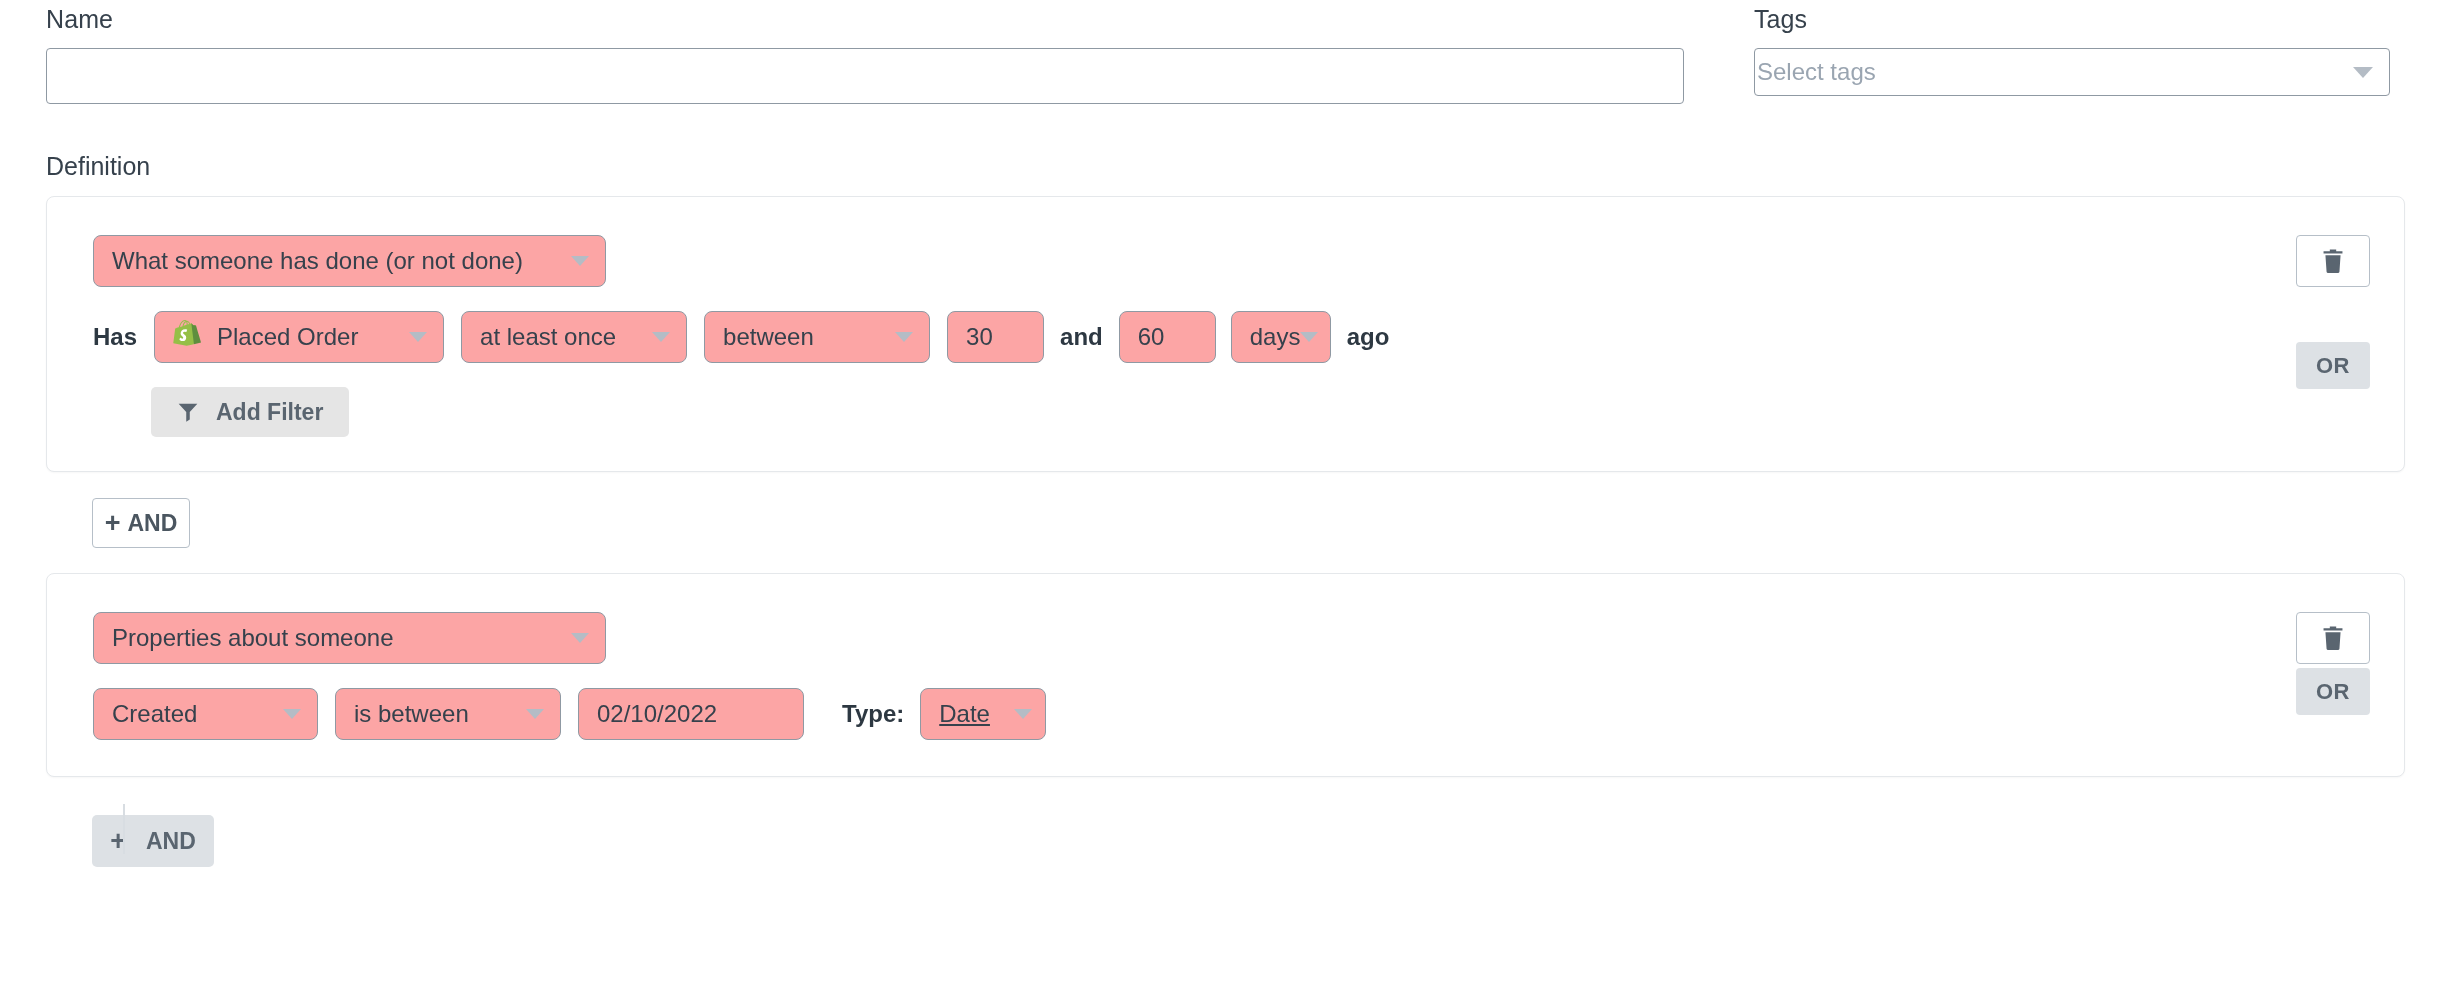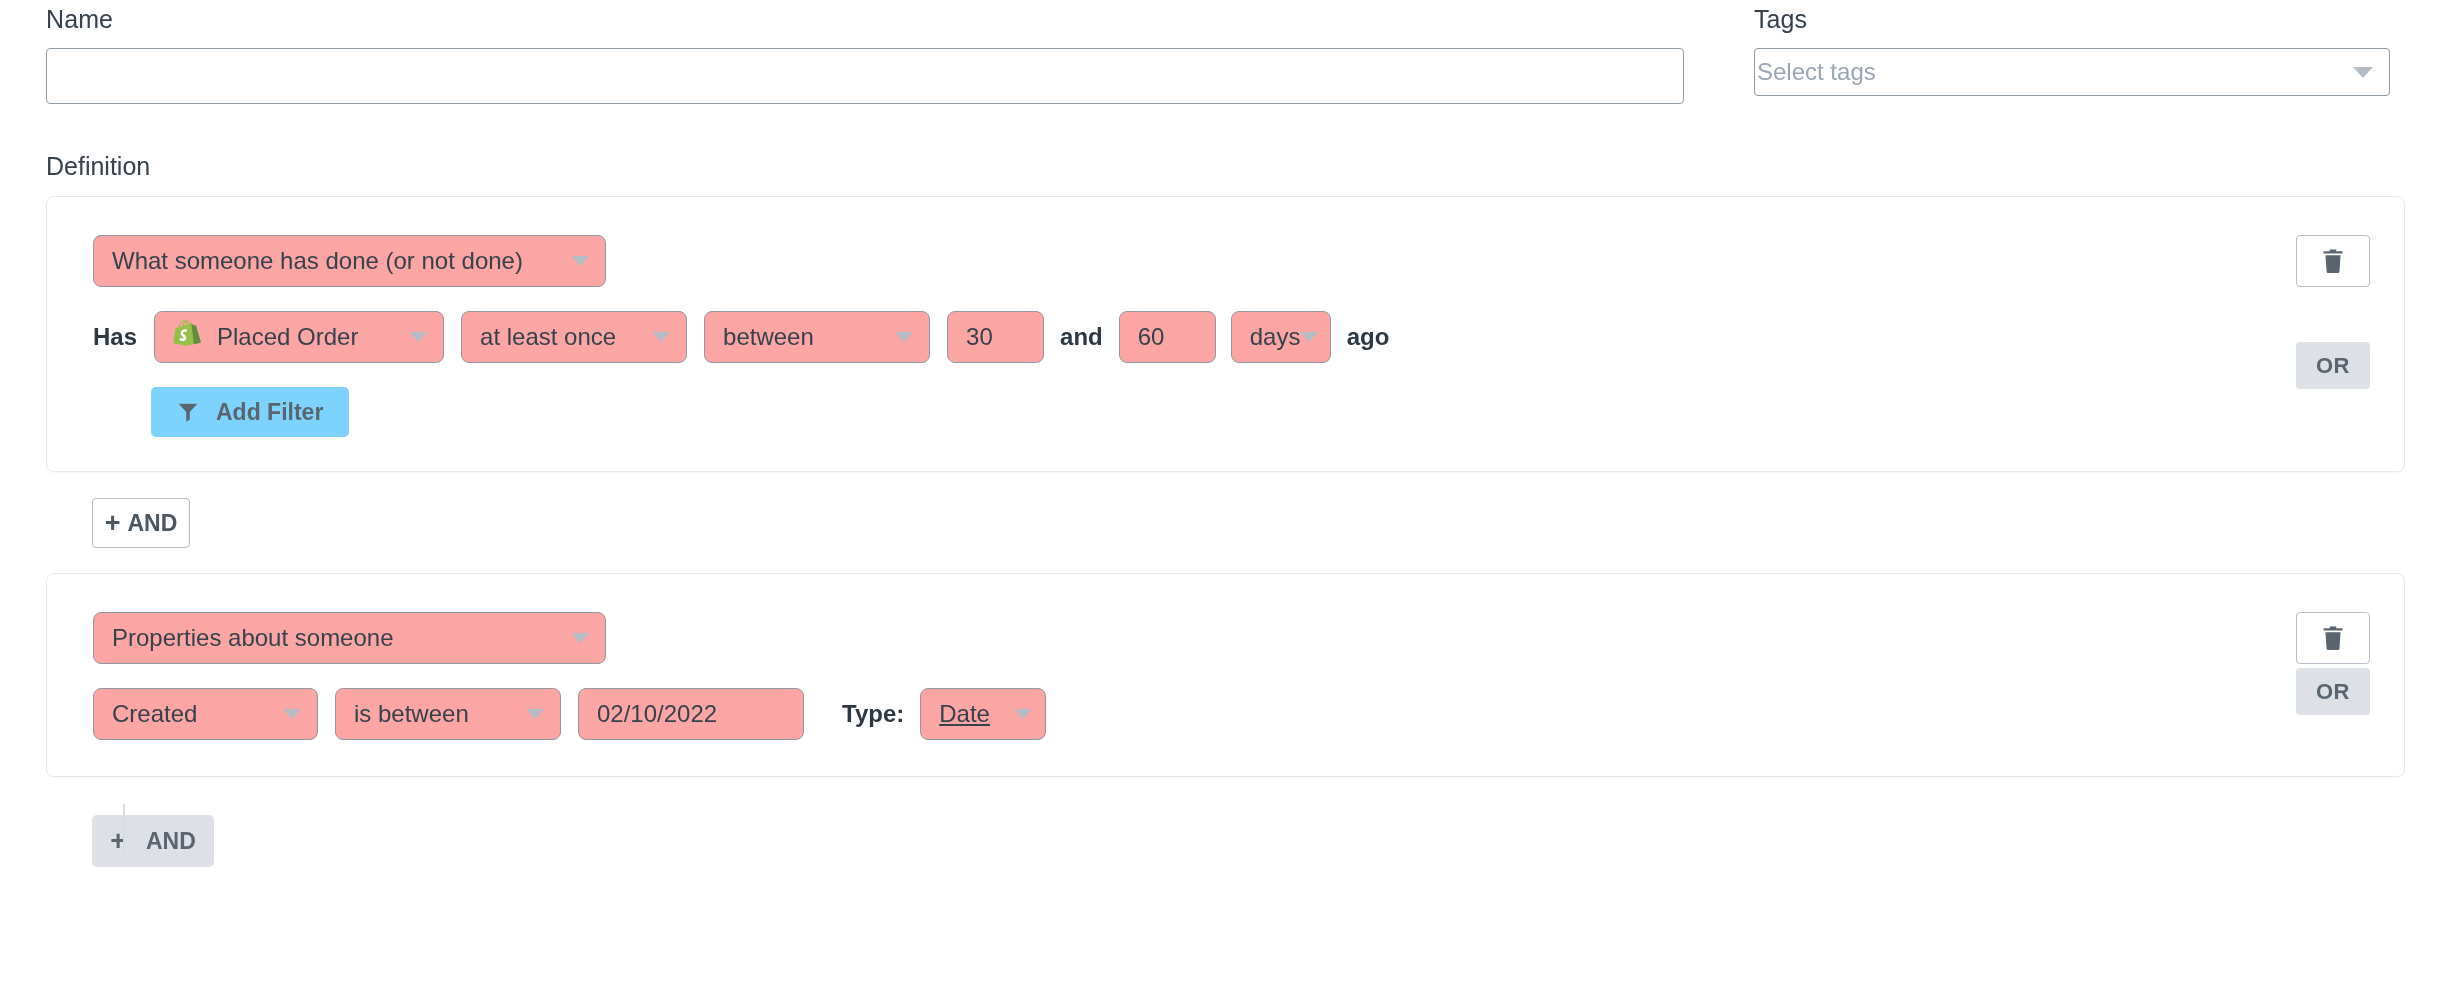--- a/index.html
+++ b/index.html
@@ -186,21 +186,21 @@
     display: flex;
     align-items: center;
     justify-content: center;
     cursor: pointer;
     font-family: "Liberation Sans", sans-serif;
   }
 
   
   .add-filter {
     height: 50px;
-    background: #7dd3fc;
+    background: #e5e5e5;
     border: none;
     border-radius: 5px;
     color: #5a6570;
     font-size: 23px;
     font-weight: bold;
     display: inline-flex;
     align-items: center;
     gap: 17px;
     padding: 0 26px;
     cursor: pointer;

